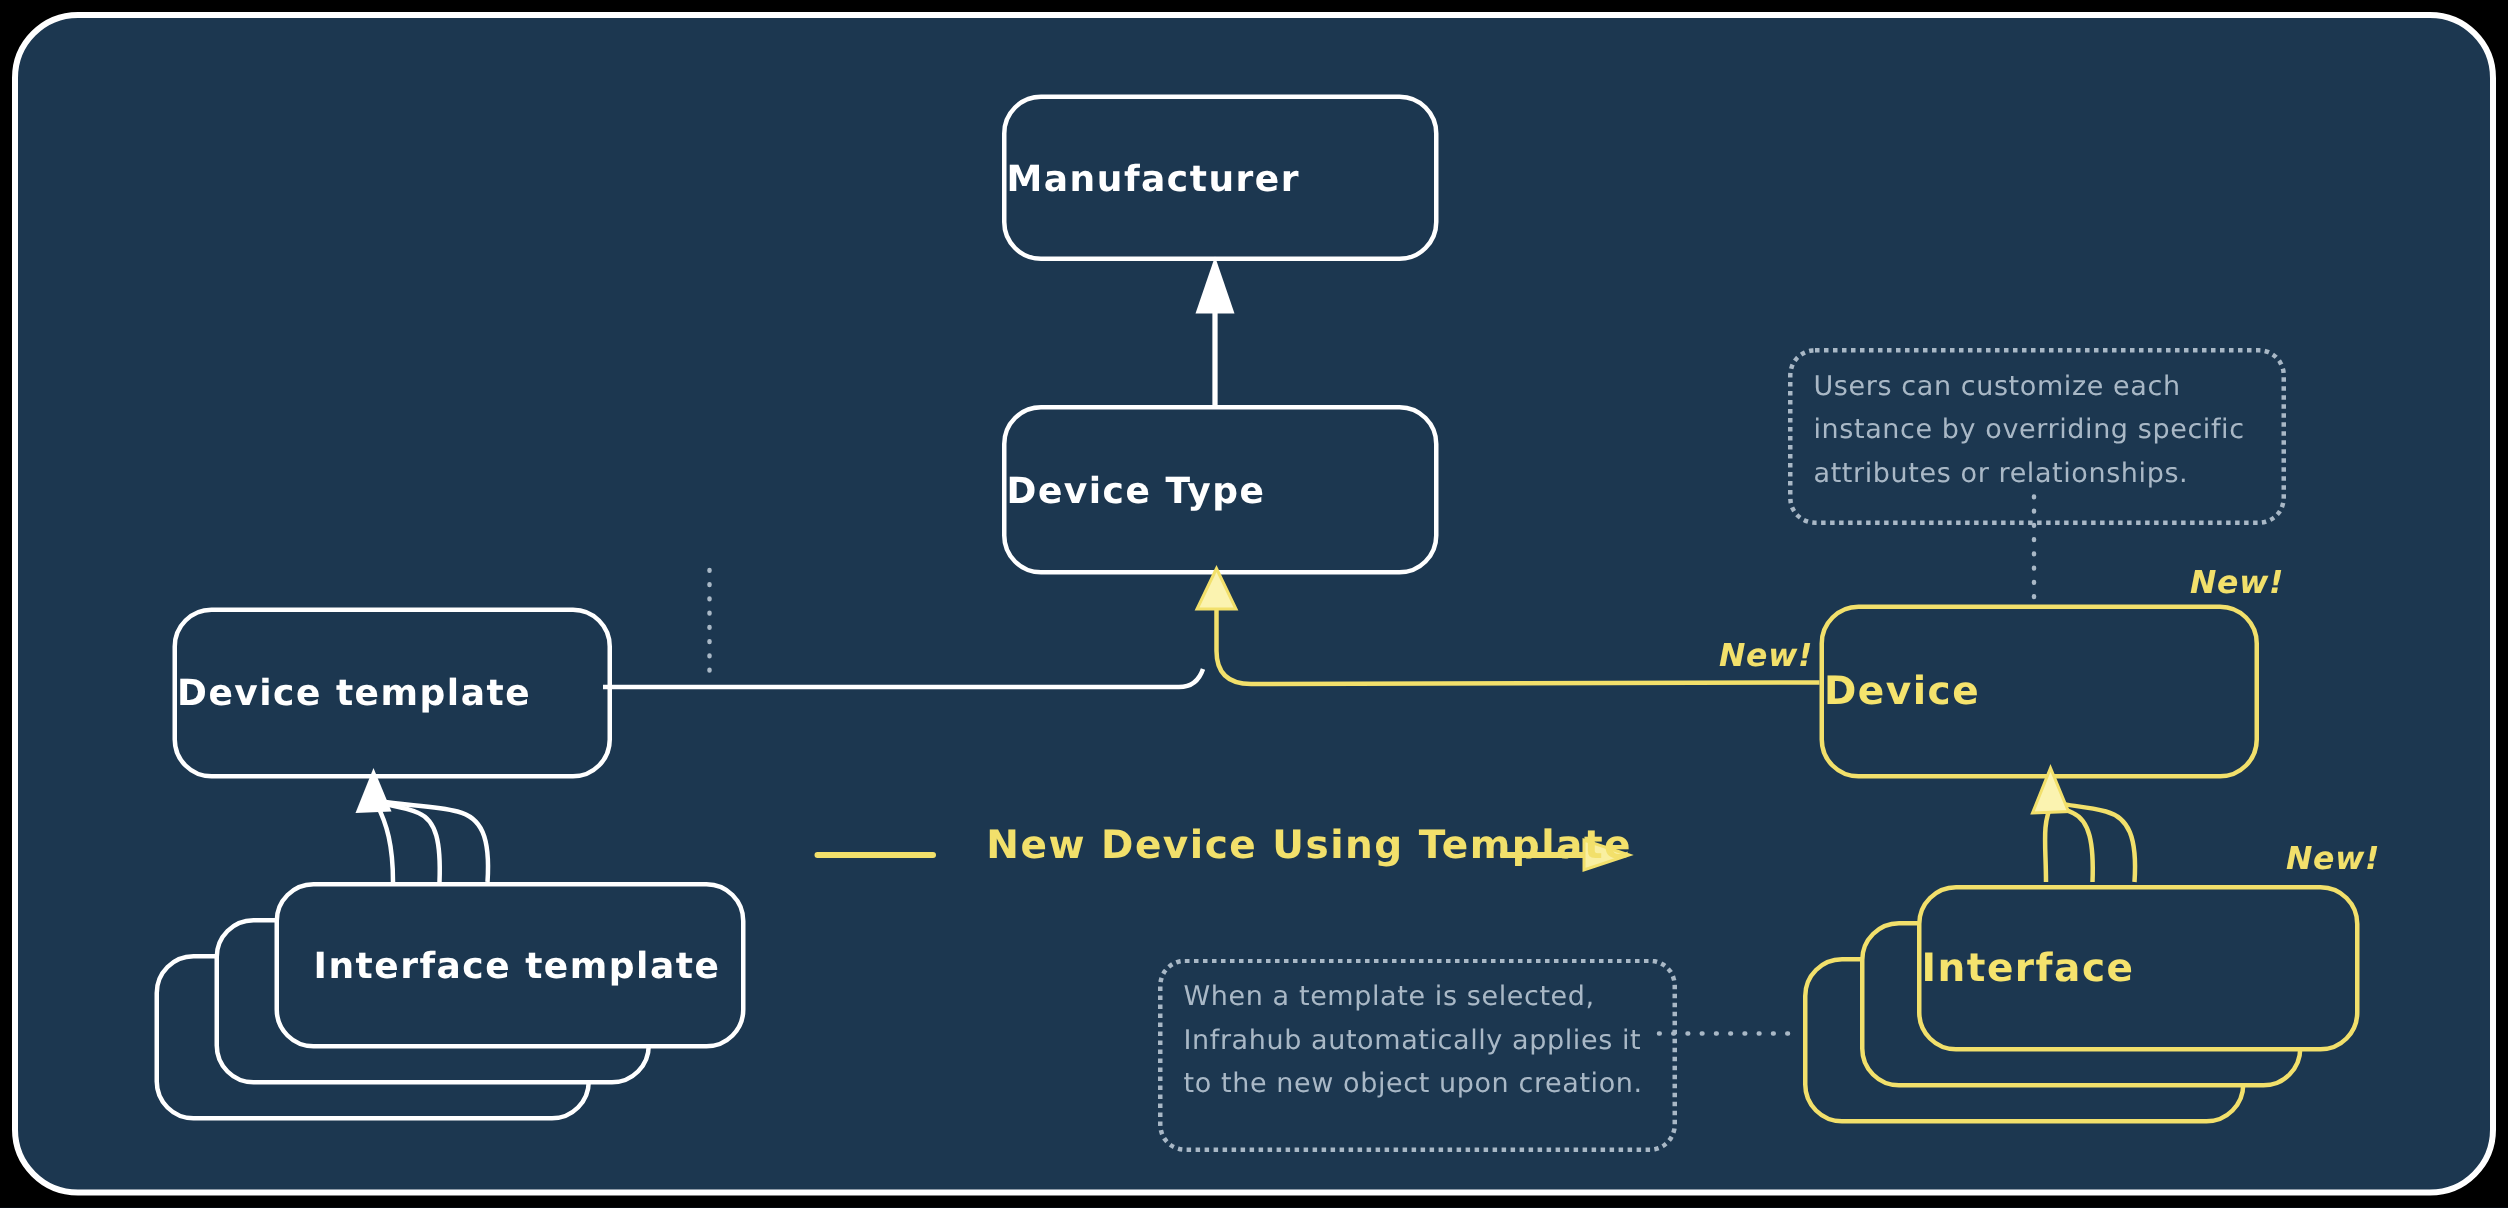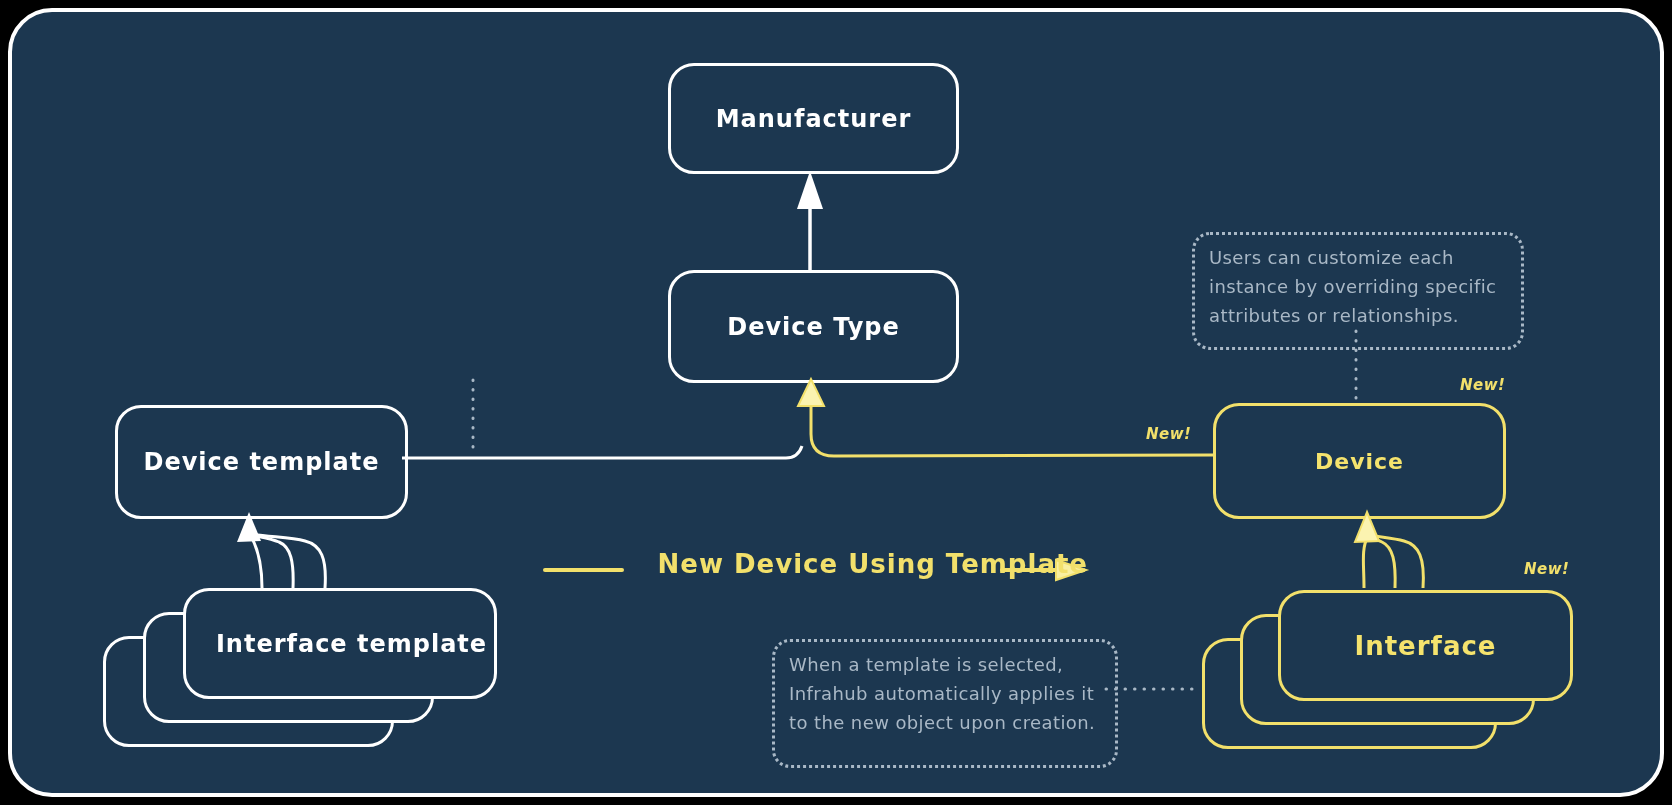--- a/index.html
+++ b/index.html
@@ -2,46 +2,46 @@
 <html><head>
 <meta charset="utf-8">
 <style>
   html,body{margin:0;padding:0;background:#000;}
   #stage{position:relative;width:1672px;height:805px;background:#000;overflow:hidden;
          font-family:"DejaVu Sans",sans-serif;}
   #panel{position:absolute;left:8px;top:8px;right:8px;bottom:8px;background:#1c3750;
          border:4px solid #ffffff;border-radius:44px;}
   svg.wires{position:absolute;left:0;top:0;width:1672px;height:805px;z-index:5;pointer-events:none;}
 
-  .node{position:absolute;display:flex;align-items:center;justify-content:center;
+  .node{position:absolute;display:flex;align-items:center;justify-content:flex-start;
         background:#1c3750;border:3px solid #ffffff;border-radius:26px;
         color:#ffffff;font-weight:700;font-size:24px;letter-spacing:1px;z-index:3;}
   .node.yellow{border-color:#f2e06b;color:#f5e36d;}
   .stackback{position:absolute;background:#1c3750;border:3px solid #ffffff;border-radius:26px;}
   .stackback.yellow{border-color:#f2e06b;}
   .z1{z-index:1}.z2{z-index:2}
 
   .note{position:absolute;border:3px dotted #a9b8c6;border-radius:18px;color:#a9b8c6;
         font-size:18px;line-height:29px;letter-spacing:.4px;padding:8px 0 8px 14px;
         z-index:4;white-space:nowrap;}
   .note div{white-space:nowrap;}
 
   .flowlabel{position:absolute;left:543px;top:549px;width:545px;text-align:right;
         color:#f2e06b;font-weight:700;font-size:26px;letter-spacing:1px;z-index:6;}
   .newbadge{position:absolute;color:#f2e06b;font-weight:700;font-style:italic;
-        font-size:15px;letter-spacing:.5px;z-index:6;}
+        font-size:21px;letter-spacing:.5px;z-index:6;}
 
   
   #n-manufacturer{left:668px;top:63px;width:285px;height:105px;}
   #n-devicetype{left:668px;top:270px;width:285px;height:107px;}
   #n-devicetemplate{left:115px;top:405px;width:287px;height:108px;}
   #n-iftpl-main{left:183px;top:588px;width:285px;height:105px;padding-left:23px;}
   #n-iftpl-b1{left:143px;top:612px;width:285px;height:105px;}
   #n-iftpl-b2{left:103px;top:636px;width:285px;height:105px;}
-  #n-device{left:1213px;top:403px;width:287px;height:110px;font-size:22px;}
+  #n-device{left:1213px;top:403px;width:287px;height:110px;font-size:26px;}
   #n-if-main{left:1278px;top:590px;width:289px;height:105px;font-size:26px;}
   #n-if-b1{left:1240px;top:614px;width:289px;height:105px;}
   #n-if-b2{left:1202px;top:638px;width:289px;height:105px;}
 
   #note-templates{left:318px;top:283px;width:300px;height:93px;}
   #note-users{left:1192px;top:232px;width:312px;height:96px;}
   #note-when{left:772px;top:639px;width:326px;height:107px;}
 
   #badge-new-line{left:1146px;top:425px;}
   #badge-new-corner{left:1460px;top:376px;}

